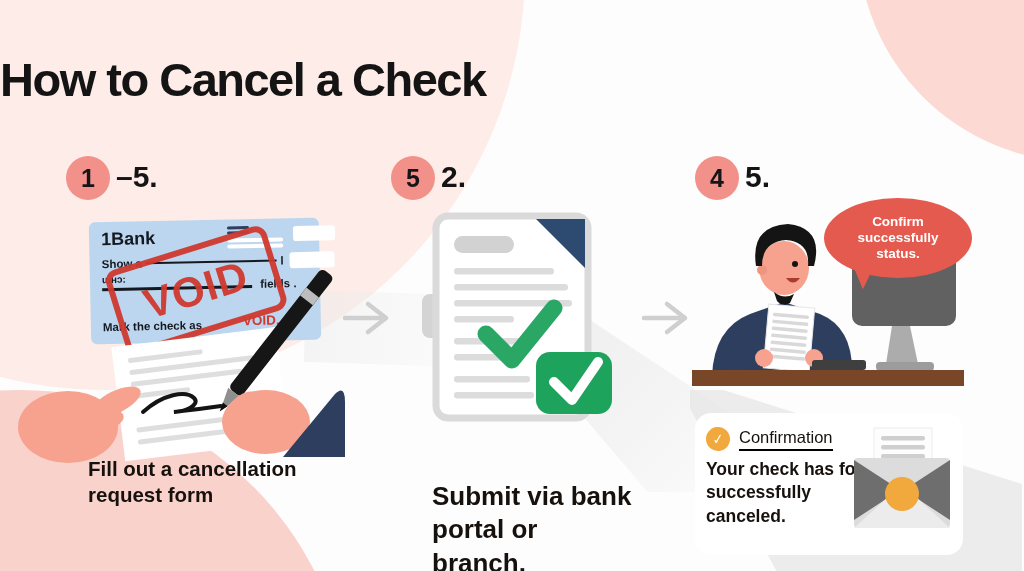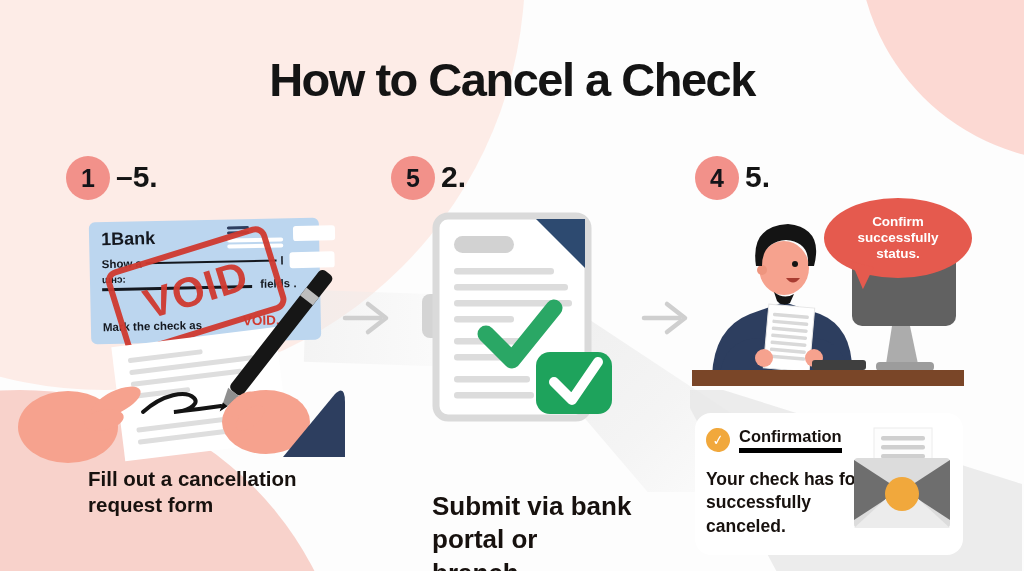--- a/index.html
+++ b/index.html
@@ -18,21 +18,21 @@
   
   .shadow{position:absolute;z-index:1;}
   .shadow-check{left:305px;top:293px;width:190px;height:72px;opacity:.55;
     background:linear-gradient(90deg,#ececec,rgba(255,255,255,0));transform:rotate(2deg);}
   .shadow-doc{left:498px;top:288px;width:272px;height:204px;opacity:.8;
     background:linear-gradient(135deg,#e9e9e9 0%,#f2f2f2 60%,rgba(243,243,243,0));
     clip-path:polygon(0 14%,16% 0,100% 74%,100% 100%,55% 100%);}
   .shadow-desk{left:690px;top:390px;width:332px;height:181px;opacity:.75;background:#e5e5e5;
     clip-path:polygon(0 0,10% 0,100% 52%,100% 100%,26% 100%,0 10%);}
   
-  .title{left:0;right:0;top:52px;text-align:center;font-size:47px;font-weight:bold;
+  .title{left:0;right:0;top:52px;font-size:47px;font-weight:bold;
     letter-spacing:-1.5px;color:#141414;z-index:3;}
   
   .badge{width:44px;height:44px;border-radius:50%;background:#F2918A;display:flex;
     align-items:center;justify-content:center;font-size:25px;font-weight:bold;color:#141419;z-index:3;}
   .badge-label{font-size:30px;font-weight:bold;color:#141414;z-index:3;}
   
   .check{left:90px;top:220px;width:230px;height:122px;background:#BCD6EF;border-radius:6px;
     transform:rotate(-1.2deg);z-index:3;overflow:visible;}
   .check .bank{left:12px;top:7px;font-size:18px;font-weight:bold;color:#14181f;}
   .ck-dash{background:#2d3e5f;height:2.5px;width:22px;border-radius:2px;}
@@ -43,39 +43,39 @@
   .ck-row1 .ln{flex:1;height:2.5px;background:#14181f;}
   .ck-small{font-size:10px;font-weight:bold;color:#14181f;}
   .ck-longline{left:12px;top:66px;width:150px;height:2.5px;background:#14181f;}
   .ck-fields{left:170px;top:59px;font-size:11.5px;font-weight:bold;color:#14181f;}
   .ck-mark{left:12px;top:99px;font-size:11.5px;font-weight:bold;color:#14181f;}
   .ck-void{left:152px;top:94px;font-size:13.5px;font-weight:bold;color:#D03A30;}
   .stamp{left:22px;top:26px;width:156px;height:76px;border:6px solid #D03A30;border-radius:12px;
     transform:rotate(-16deg);display:flex;align-items:center;justify-content:center;
     font-size:42px;font-weight:bold;letter-spacing:1px;color:#D03A30;opacity:.95;}
   
-  .caption{font-weight:bold;color:#17110e;z-index:3;line-height:1.28;margin-top:10px;}
+  .caption{font-weight:bold;color:#17110e;z-index:3;line-height:1.28;}
   .cap1{left:88px;top:456px;width:238px;font-size:20.5px;}
   .cap2{left:432px;top:480px;width:200px;font-size:26px;}
   .cap3{left:706px;top:458px;width:172px;font-size:17.5px;line-height:1.33;}
   
   .arrow{z-index:3;}
   
   .bubble{left:824px;top:198px;width:148px;height:80px;background:#E55A4E;border-radius:50%;
     display:flex;align-items:center;justify-content:center;z-index:5;}
   .bubble:after{content:"";position:absolute;left:24px;bottom:-10px;width:0;height:0;
     border-left:18px solid transparent;border-right:5px solid transparent;
     border-top:24px solid #E55A4E;transform:rotate(14deg);}
   .bubble .txt{width:112px;text-align:center;font-size:13.5px;font-weight:bold;color:#ffffff;line-height:1.18;}
   
   .panel{left:695px;top:413px;width:268px;height:142px;background:#ffffff;border-radius:16px;z-index:2;}
   .confirm-row{left:706px;top:427px;display:flex;align-items:center;gap:9px;z-index:3;}
   .confirm-circle{width:24px;height:24px;border-radius:50%;background:#F1A83C;display:flex;
     align-items:center;justify-content:center;color:#fff;font-size:14px;font-weight:bold;transform:rotate(-8deg);}
-  .confirm-label{font-size:16.5px;font-weight:bold;color:#17110e;border-bottom:5px solid #000000;padding-bottom:2px;}
+  .confirm-label{font-size:16.5px;font-weight:normal;color:#17110e;border-bottom:2px solid #000000;padding-bottom:2px;}
   svg{display:block;overflow:visible;}
   .z3{z-index:3;} .z4{z-index:4;}
 </style>
 </head>
 <body>
 
 <div class="canvas">
 
   <div class="blob blob-tl"></div>
   <div class="blob blob-tr"></div>

